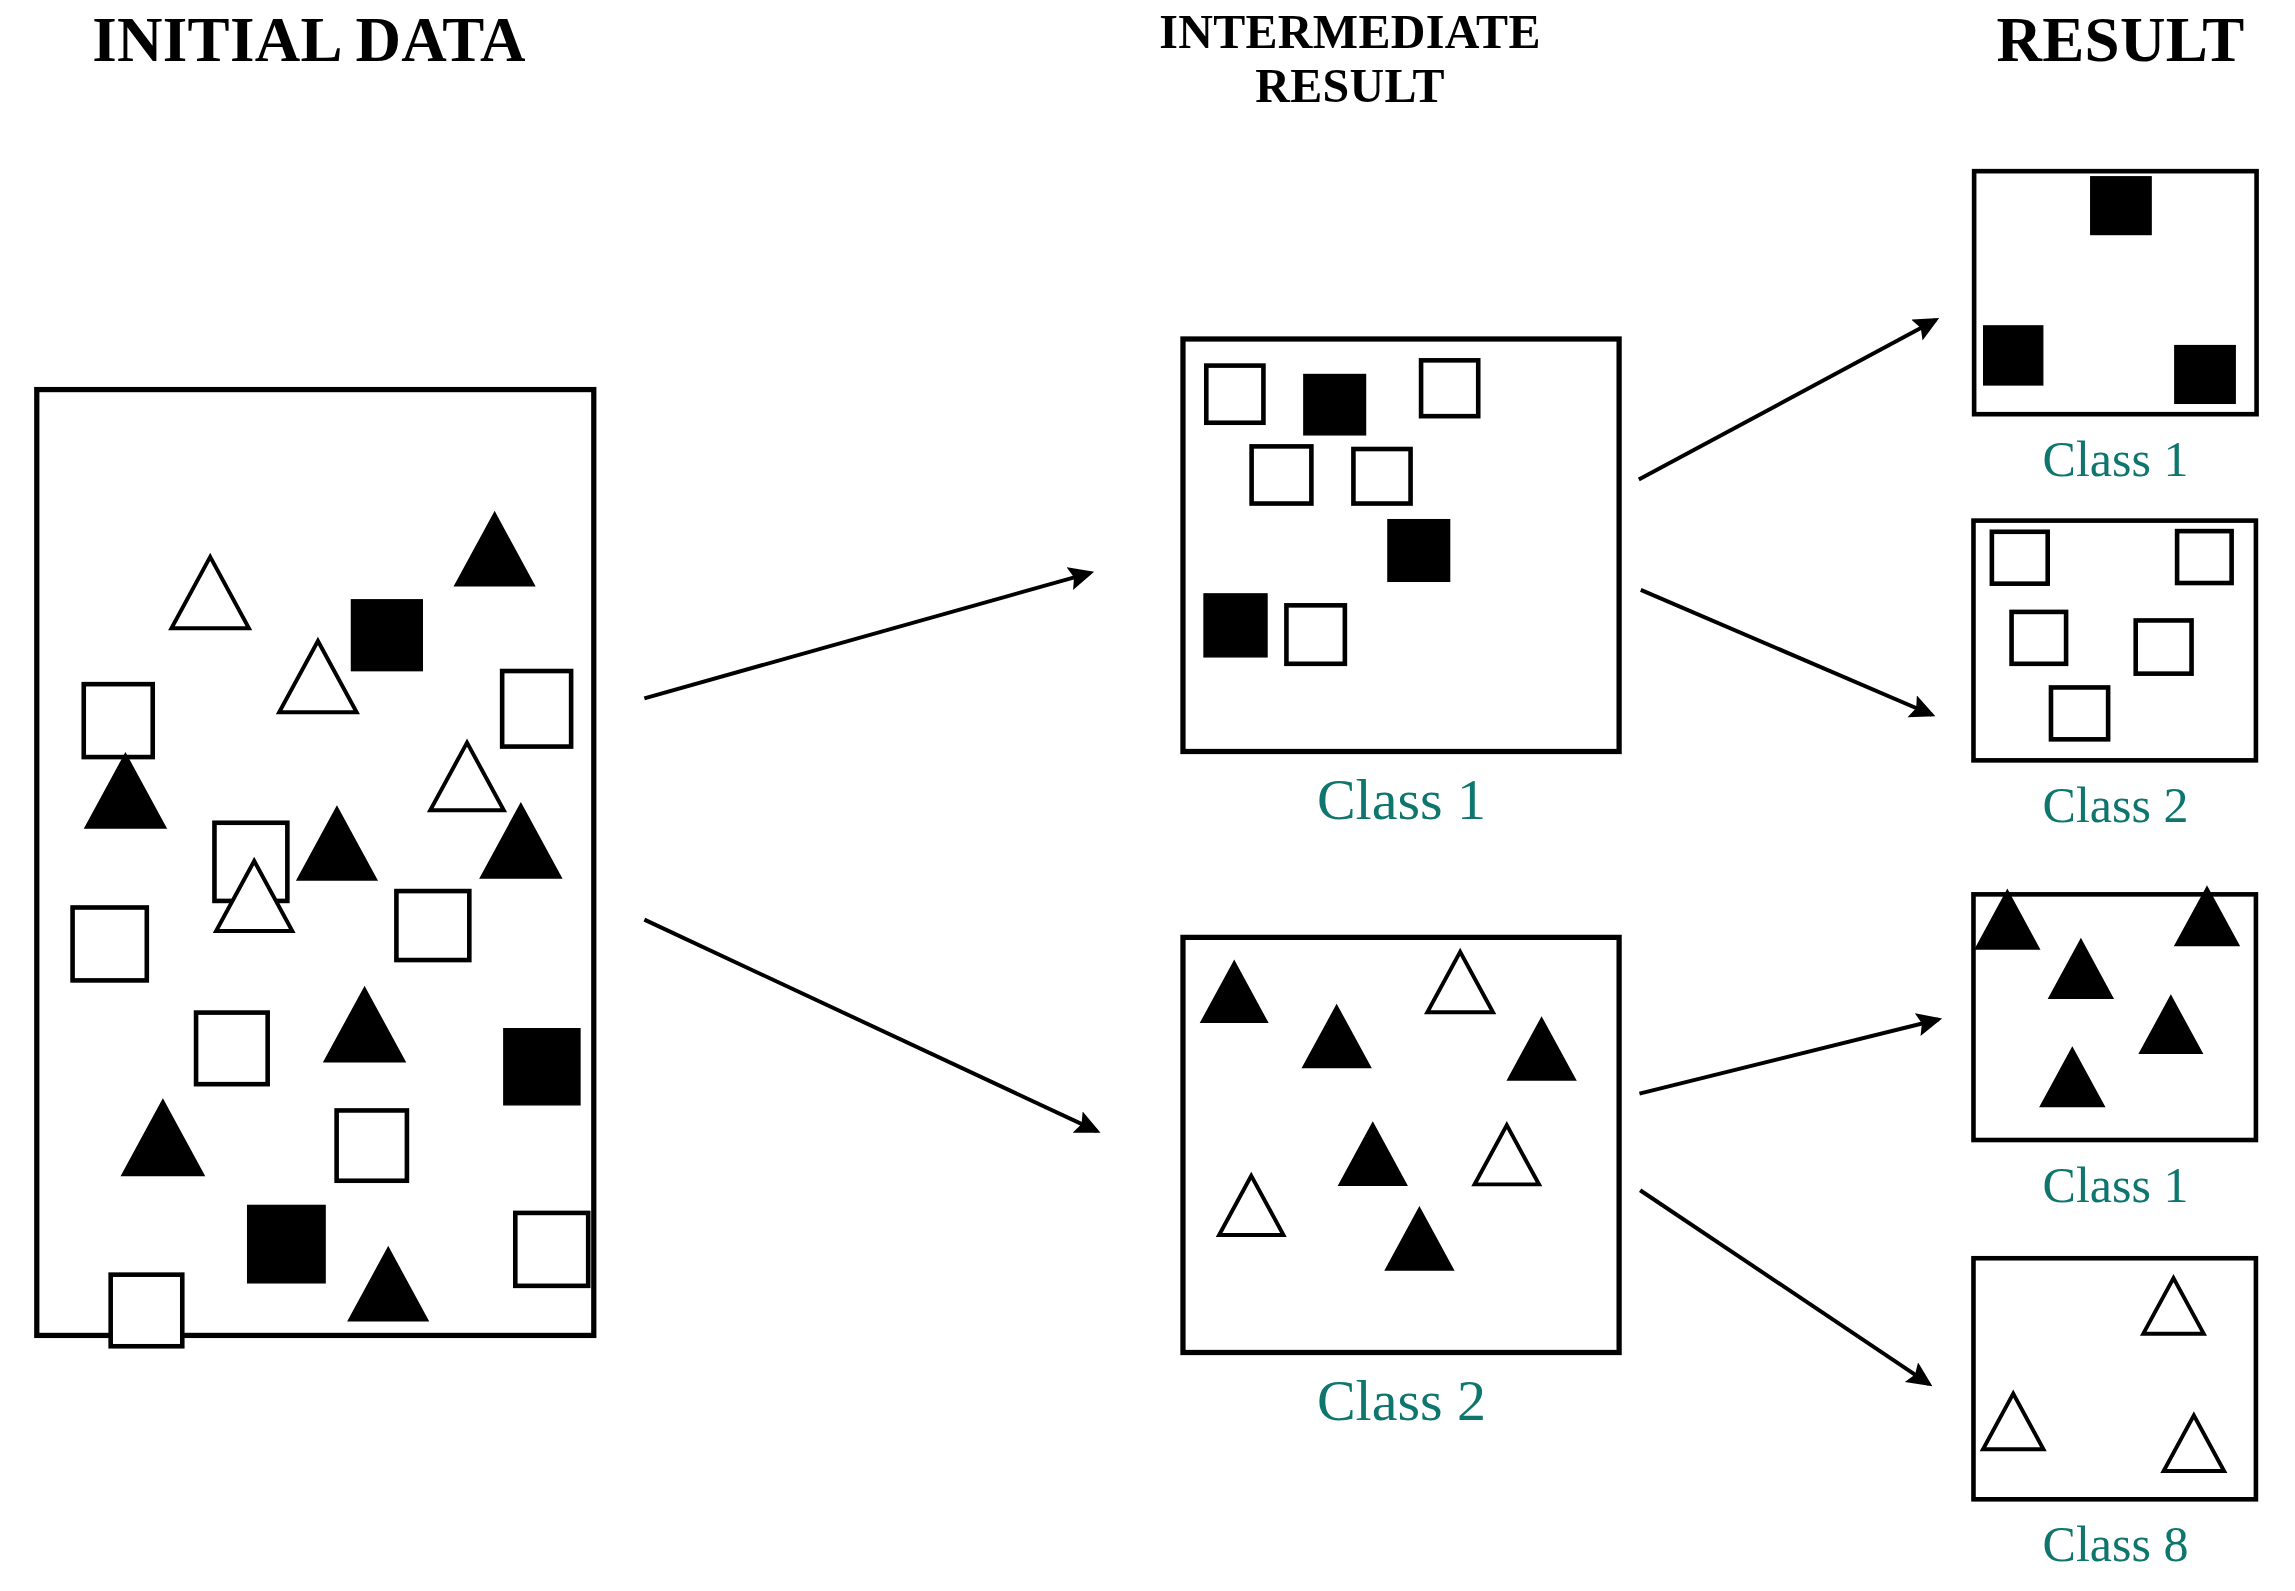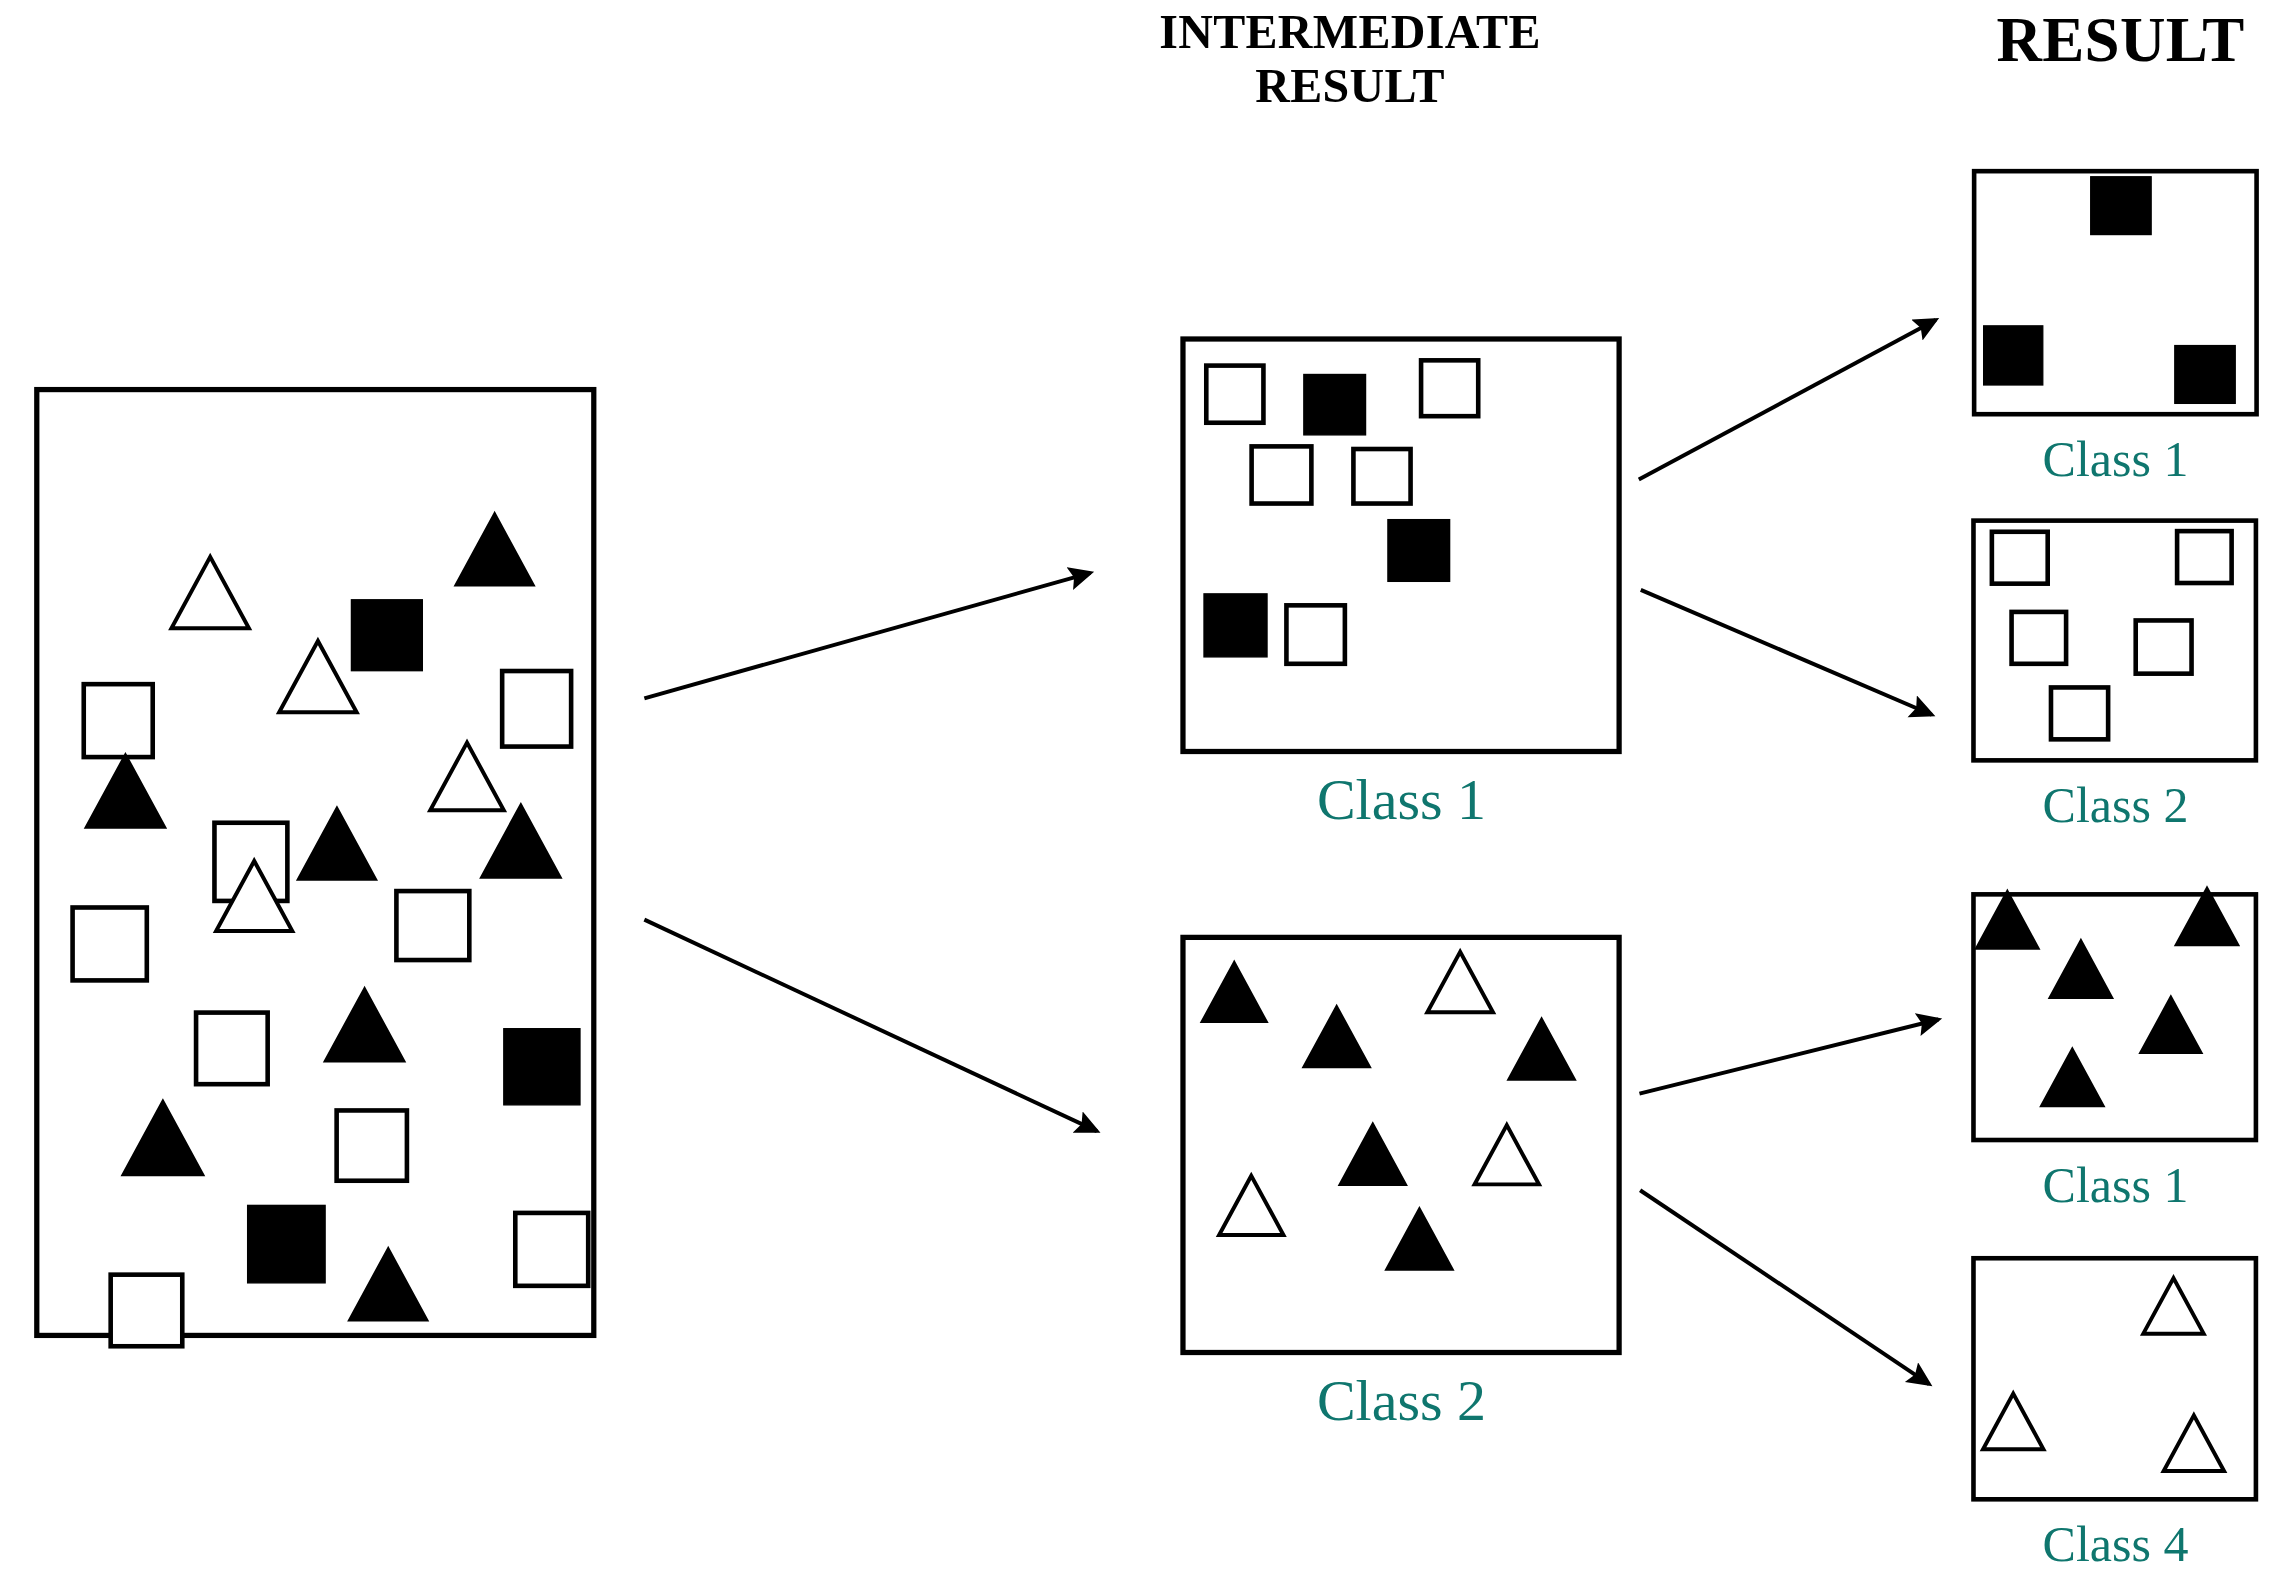--- a/index.html
+++ b/index.html
@@ -65,20 +65,21 @@
     fill: #ffffff;
     stroke: #000000;
   }
   .arrow-line { stroke: #000000; fill: none; }
 </style>
 </head>
 <body>
 
 <div id="page">
 
+  <div class="col-title" id="title-initial">INITIAL DATA</div>
 
   <div class="col-title" id="title-inter">INTERMEDIATE
 RESULT</div>
 
   <div class="col-title" id="title-result">RESULT</div>
 
   <div class="testset-caption">Test set</div>
 
   <svg class="layer" id="shape-layer" viewBox="0 0 3494 2422">
     <defs>
@@ -161,17 +162,17 @@
         <line x1="2497" y1="1812" x2="2937" y2="2107" class="arrow-line" stroke-width="6" marker-end="url(#arrowhead)"></line>
       </g>
   </svg>
 
   <div id="labels-layer">
       <div class="panel-label" style="left: 1181px; width: 441px; top: 771px;">Class 1</div>
       <div class="panel-label" style="left: 1181px; width: 441px; top: 1372px;">Class 2</div>
       <div class="panel-label small" style="left: 1972px; width: 287px; top: 434px;">Class 1</div>
       <div class="panel-label small" style="left: 1972px; width: 287px; top: 780px;">Class 2</div>
       <div class="panel-label small" style="left: 1972px; width: 287px; top: 1160px;">Class 1</div>
-      <div class="panel-label small" style="left: 1972px; width: 287px; top: 1519px;">Class 4</div>
+      <div class="panel-label small" style="left: 1972px; width: 287px; top: 1519px;">Class 8</div>
     </div>
 
 </div>
 
 
 </body></html>

